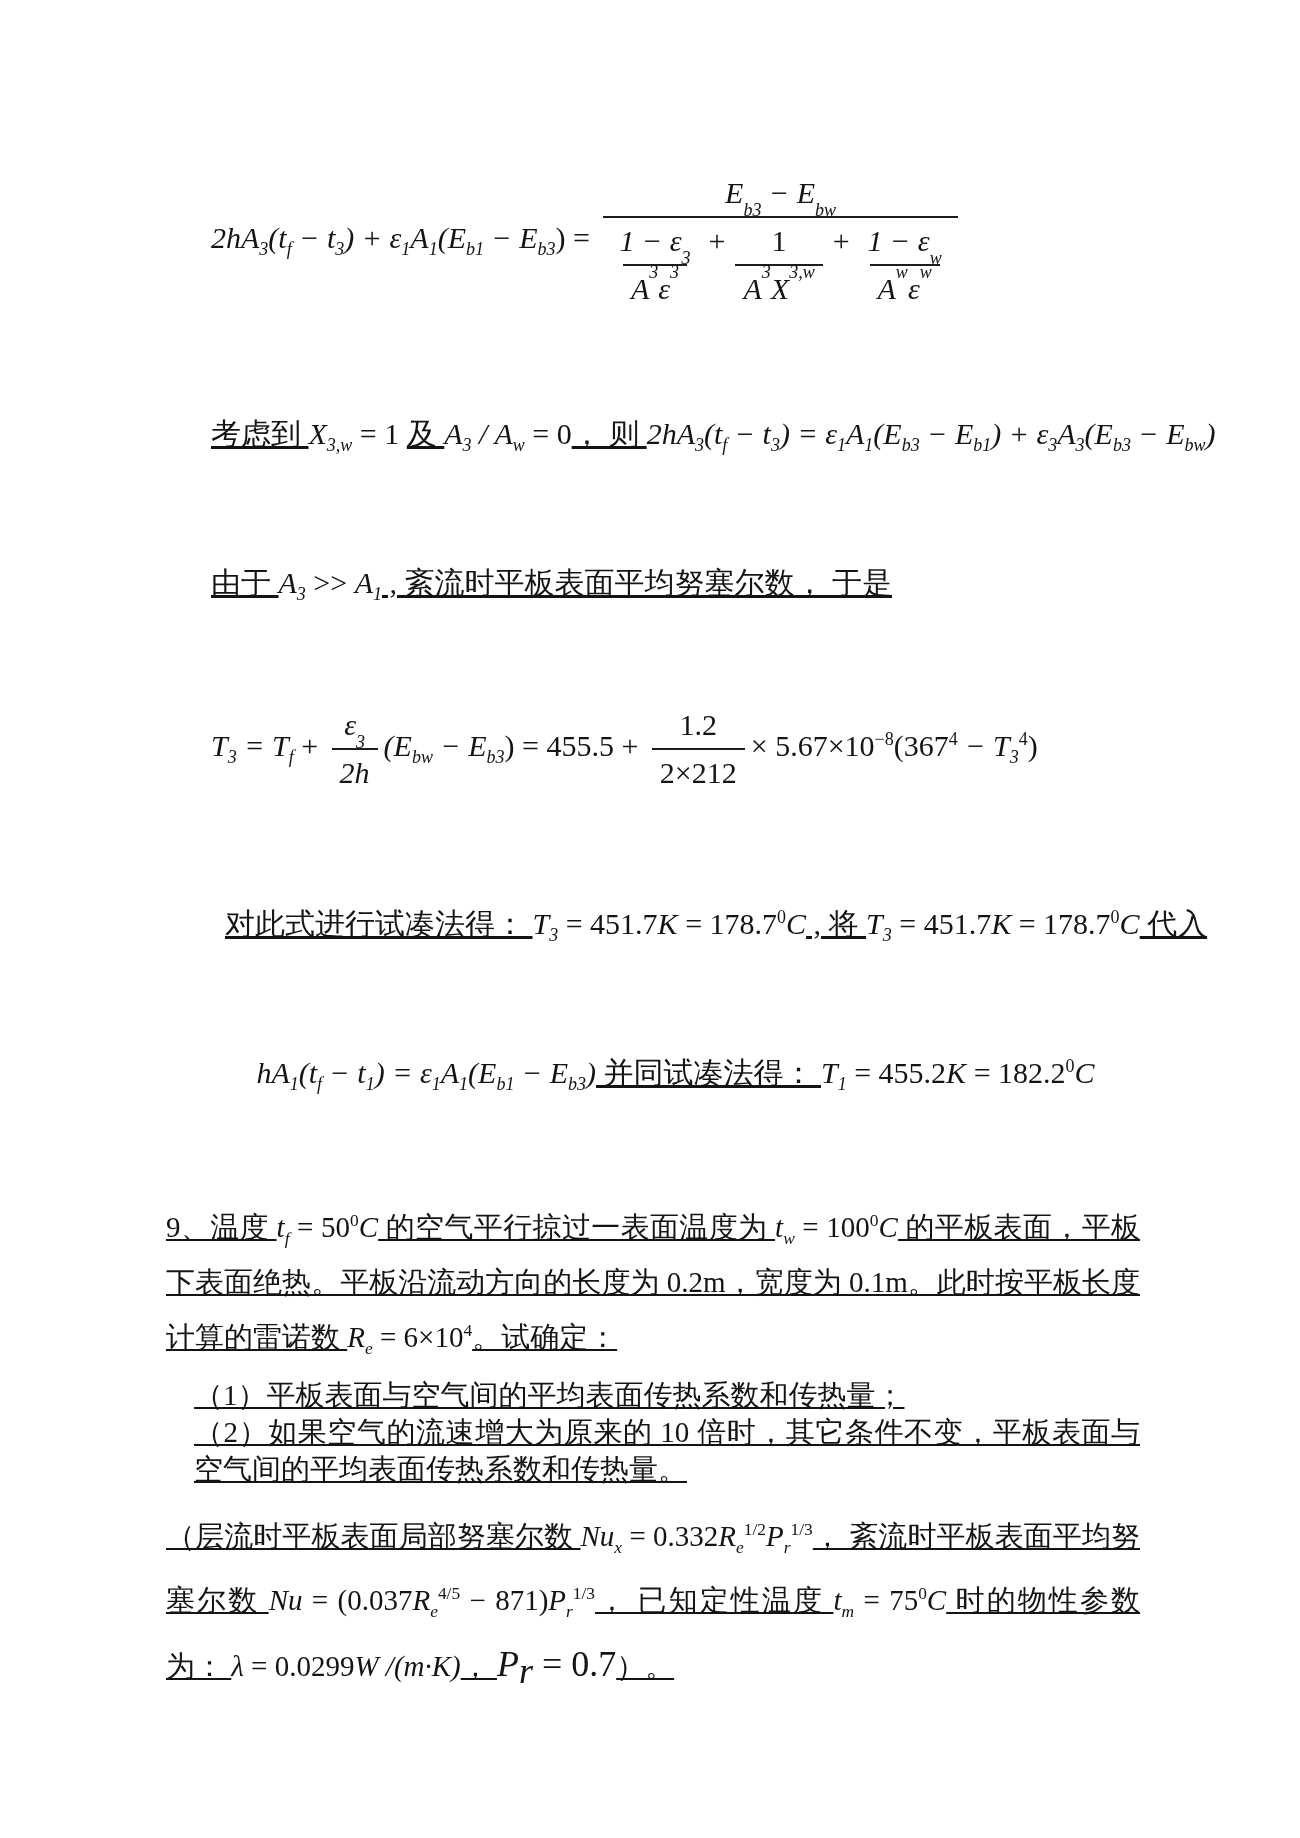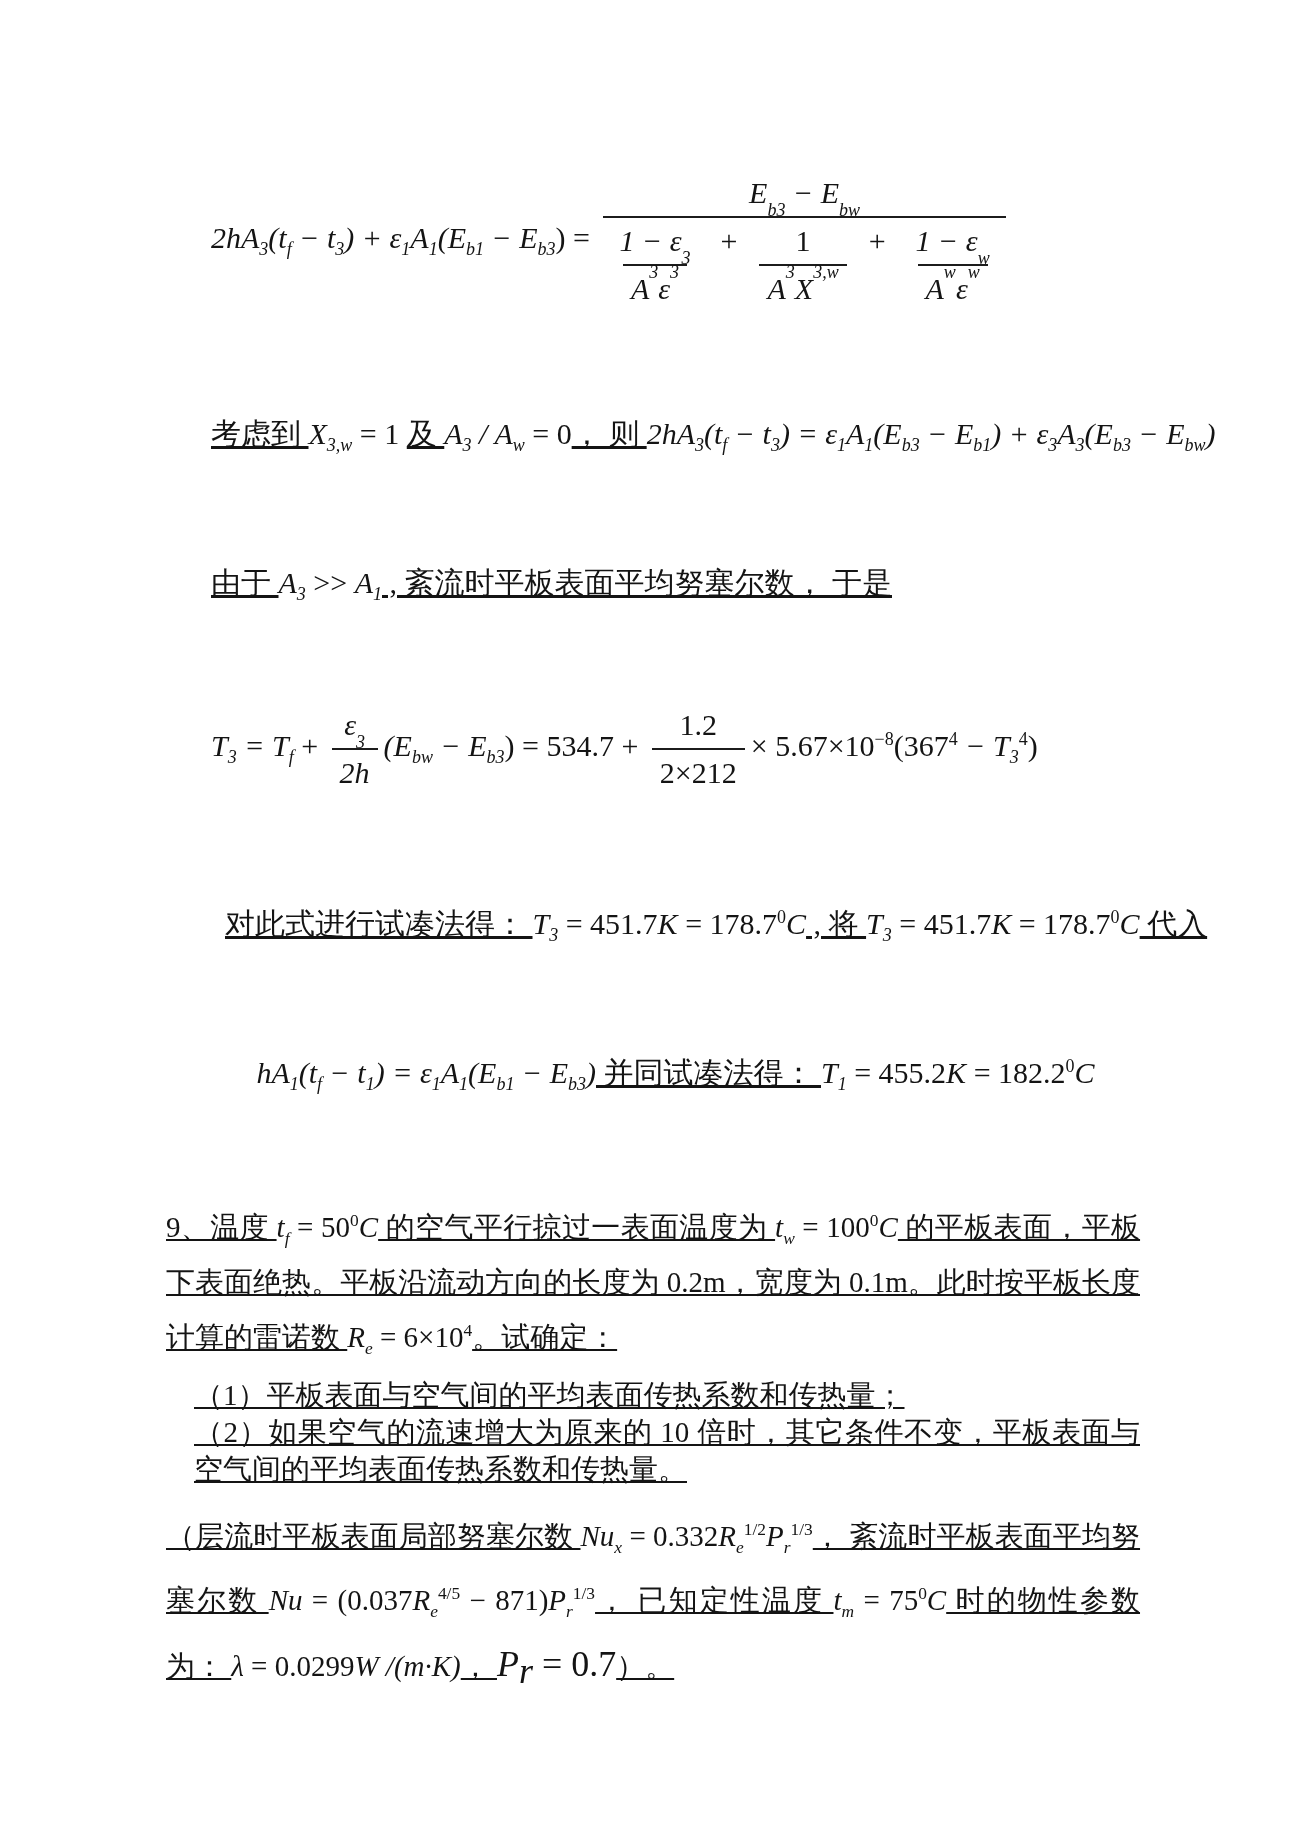--- a/index.html
+++ b/index.html
@@ -19,21 +19,21 @@
   .lg{font-size:1.24em;}
   sub,sup{line-height:0;}
   sub{font-size:0.60em;font-style:italic;}
   sup{font-size:0.60em;font-style:normal;}
   .frac{
     display:inline-flex;flex-direction:column;align-items:center;
     vertical-align:middle;margin:0 6px;text-align:center;
   }
   .frac .num{display:flex;align-items:flex-end;justify-content:center;padding:0 8px 6px;white-space:pre;}
   .frac .den{display:flex;align-items:flex-start;justify-content:center;border-top:2px solid #1c1c1c;padding:6px 8px 0;white-space:pre;}
-  .denrow{gap:22px;font-family:Liberation Serif, serif;}
+  .denrow{gap:10px;font-family:Liberation Serif, serif;}
   .denrow .frac{margin:0;}
   
   .b-f1{margin-top:142px;}
   .b-l2{margin-top:40px;}
   .b-l3{margin-top:40px;}
   .b-l4{margin-top:38px;}
   .b-l5{margin-top:36px;}
   .b-l6{margin-top:46px;padding-left:14px;}
   .b-l7{margin-top:40px;text-align:center;}
   .b-stmt{margin-top:72px;line-height:55px;}
@@ -74,21 +74,21 @@
 
     <div class="fline math b-l3">
       <span class="cn">由于 </span><span class="it">A</span><sub>3</sub><span class="rm"> &gt;&gt; </span><span class="it">A</span><sub>1</sub><span class="cn"> , 紊流时平板表面平均努塞尔数， 于是</span>
     </div>
 
 
     <div class="fline math b-l5">
       <span class="it">T</span><sub>3</sub><span class="it"> = T</span><sub>f</sub><span class="rm"> + </span><span class="frac">
         <span class="num"><span class="it">ε</span><sub>3</sub></span>
         <span class="den"><span class="it">2h</span></span>
-      </span><span class="it">(E</span><sub>bw</sub><span class="it"> − E</span><sub>b3</sub><span class="rm">) = 534.7 + </span><span class="frac">
+      </span><span class="it">(E</span><sub>bw</sub><span class="it"> − E</span><sub>b3</sub><span class="rm">) = 455.5 + </span><span class="frac">
         <span class="num"><span class="rm">1.2</span></span>
         <span class="den"><span class="rm">2×212</span></span>
       </span><span class="rm">× 5.67×10</span><sup>−8</sup><span class="rm">(367</span><sup>4</sup><span class="it"> − T</span><sub>3</sub><sup>4</sup><span class="rm">)</span>
     </div>
 
     <div class="fline math b-l6">
       <span class="cn">对此式进行试凑法得： </span><span class="it">T</span><sub>3</sub><span class="rm"> = 451.7</span><span class="it">K</span><span class="rm"> = 178.7</span><sup>0</sup><span class="it">C</span><span class="cn"> , 将 </span><span class="it">T</span><sub>3</sub><span class="rm"> = 451.7</span><span class="it">K</span><span class="rm"> = 178.7</span><sup>0</sup><span class="it">C</span><span class="cn"> 代入</span>
     </div>
 
     <div class="fline math b-l7">

